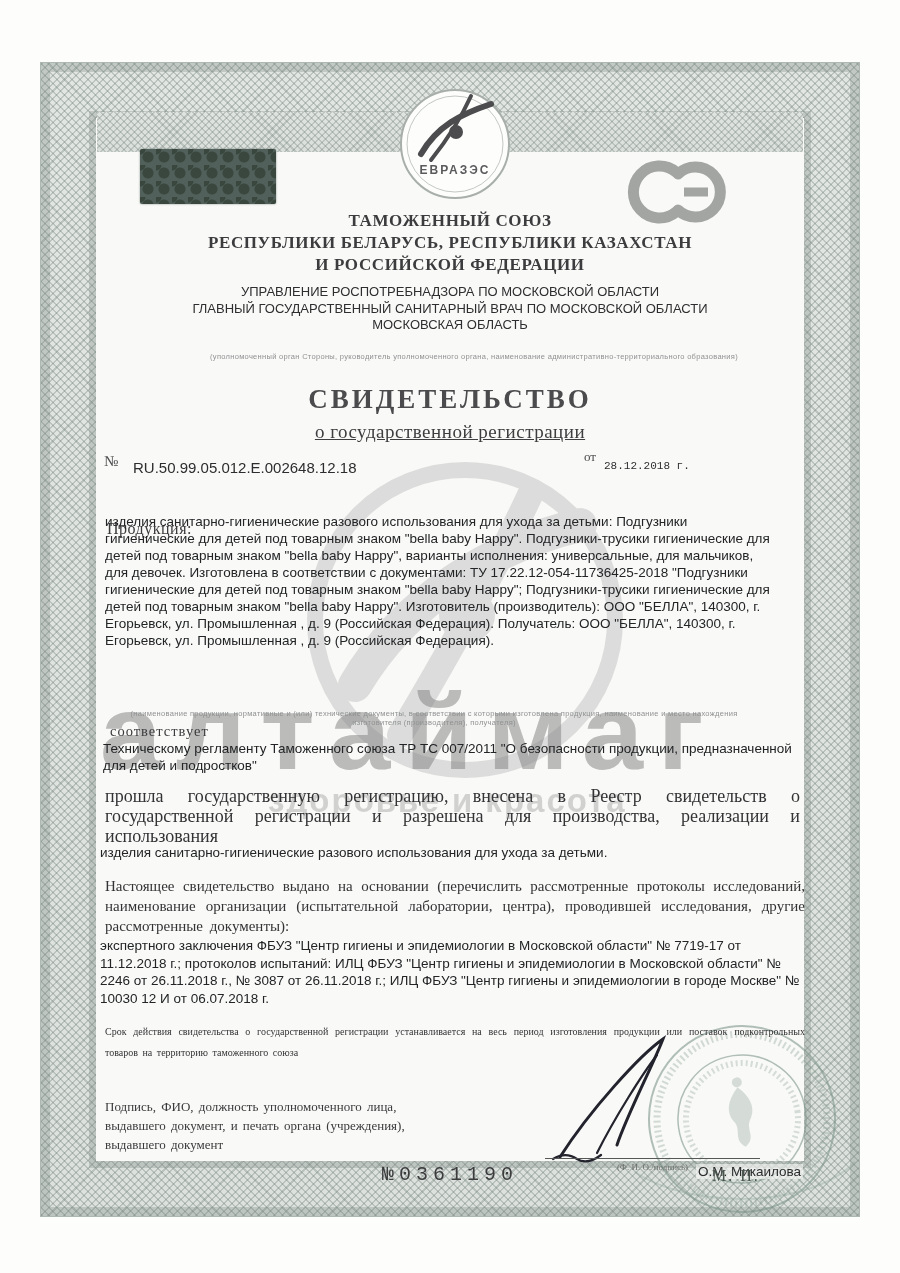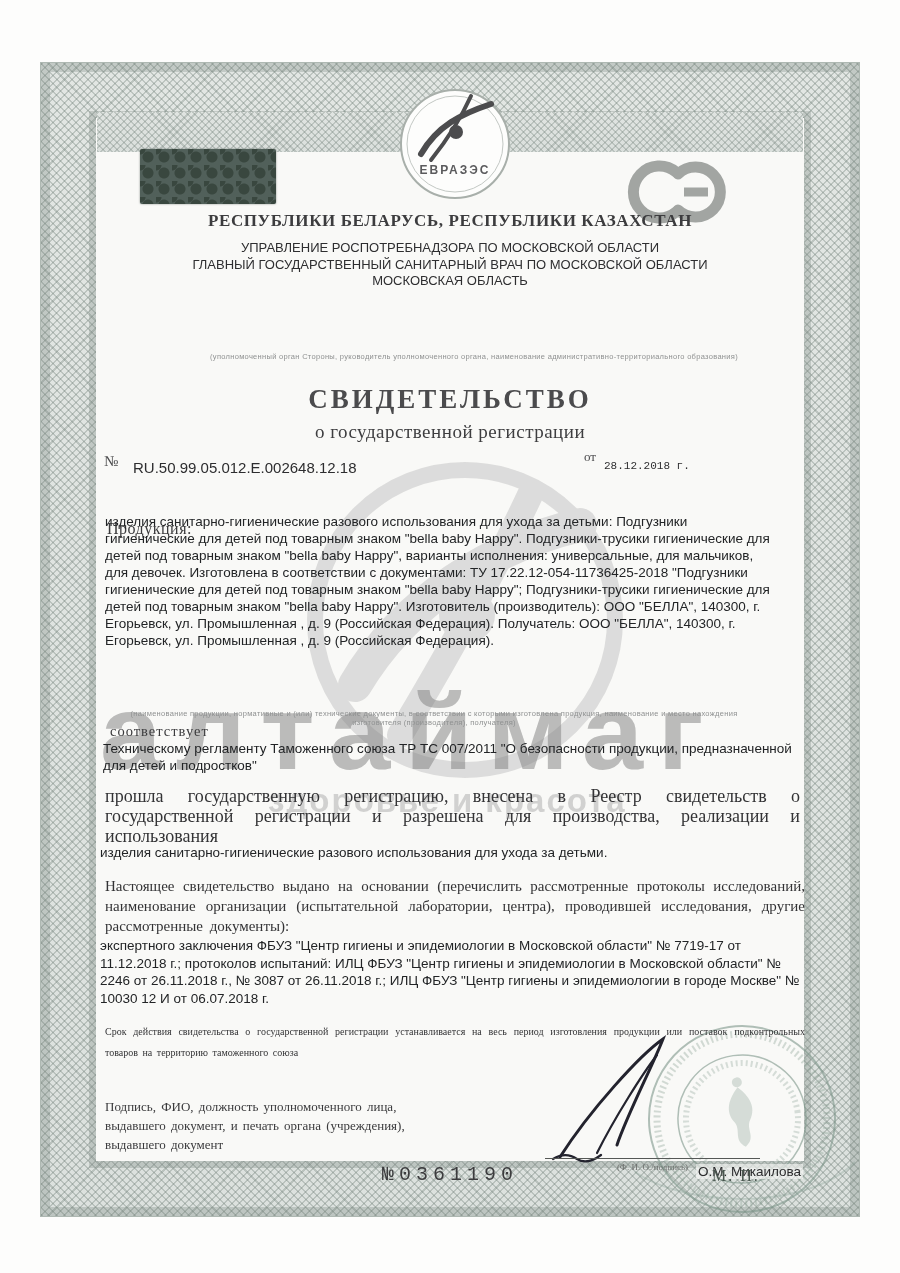--- a/index.html
+++ b/index.html
@@ -50,21 +50,21 @@
   .se-logo{position:absolute;left:620px;top:150px;width:112px;height:84px;z-index:4;opacity:.8;}
   
   .serif{font-family:"Liberation Serif",serif;}
   .center{text-align:center;}
   .header-block{left:96px;top:210px;width:708px;z-index:5;}
   .union-line{font-family:"Liberation Serif",serif;font-weight:bold;font-size:17px;line-height:22px;color:#3c3c3e;letter-spacing:.6px;}
   .authority{font-size:13px;line-height:14.5px;color:#2e2e30;margin-top:2px;}
   .authority-first{margin-top:9px;}
   .tiny-note{font-size:7.5px;color:#8f9191;letter-spacing:.3px;z-index:5;padding-left:24px;}
   .doc-title{left:96px;top:384px;width:708px;z-index:5;font-weight:bold;font-size:27px;letter-spacing:3px;color:#4b4b4d;}
-  .doc-subtitle{left:96px;top:421px;width:708px;z-index:5;font-size:19px;color:#3e3e40;letter-spacing:.5px;}
+  .doc-subtitle{left:96px;top:421px;width:708px;z-index:5;font-size:19px;color:#3e3e40;letter-spacing:.5px;text-decoration:underline;}
   .num-label{left:104px;top:453px;font-size:15px;z-index:5;color:#4a4a4c;}
   .num-value{left:133px;top:459px;font-size:15px;z-index:5;color:#2d2d2f;}
   .date-label{left:584px;top:449px;font-size:13px;z-index:5;color:#4a4a4c;}
   .date-value{left:604px;top:460px;font-size:11px;z-index:5;color:#2d2d2f;font-family:Liberation Mono, monospace;}
   .product-label{left:107px;top:492px;font-size:16px;z-index:5;color:#3b3b3d;letter-spacing:.5px;margin-top:28px;}
   .product-text{left:105px;top:513px;width:670px;font-size:13.5px;line-height:17px;z-index:5;color:#222426;}
   .product-note{left:96px;top:709px;width:628px;z-index:5;}
   .compliance-lead{left:110px;top:723px;font-size:14.5px;z-index:5;color:#3b3b3d;letter-spacing:1px;}
   .compliance-text{left:103px;top:740px;width:690px;font-size:13.5px;line-height:17px;z-index:5;color:#222426;}
   .reg-text{left:105px;top:786px;width:695px;font-size:18px;line-height:20px;z-index:5;color:#33333५;color:#333335;text-align:justify;word-spacing:6px;}
@@ -122,21 +122,23 @@
   <text x="56" y="86" text-anchor="middle" font-family="Liberation Sans, sans-serif" font-size="12" font-weight="bold" letter-spacing="2" fill="#5b5b5d">ЕВРАЗЭС</text>
 </svg>
 
 <svg class="se-logo" viewBox="0 0 112 84">
   <path d="M56,22 A26,26 0 1 0 56,62" fill="none" stroke="#8d918e" stroke-width="11" stroke-linecap="round"></path>
   <path d="M58,24 A25,25 0 1 1 58,60" fill="none" stroke="#8d918e" stroke-width="11" stroke-linecap="round"></path>
   <path d="M64,42 L88,42" stroke="#8d918e" stroke-width="9"></path>
 </svg>
 
 <div class="abs header-block center">
+  <div class="union-line">ТАМОЖЕННЫЙ СОЮЗ</div>
   <div class="union-line">РЕСПУБЛИКИ БЕЛАРУСЬ, РЕСПУБЛИКИ КАЗАХСТАН</div>
+  <div class="union-line">И РОССИЙСКОЙ ФЕДЕРАЦИИ</div>
   <div class="authority authority-first">УПРАВЛЕНИЕ РОСПОТРЕБНАДЗОРА ПО МОСКОВСКОЙ ОБЛАСТИ</div>
   <div class="authority">ГЛАВНЫЙ ГОСУДАРСТВЕННЫЙ САНИТАРНЫЙ ВРАЧ ПО МОСКОВСКОЙ ОБЛАСТИ</div>
   <div class="authority">МОСКОВСКАЯ ОБЛАСТЬ</div>
 </div>
 <div class="abs tiny-note center" style="left:96px;top:352px;width:708px;">(уполномоченный орган Стороны, руководитель уполномоченного органа, наименование административно-территориального образования)</div>
 
 <div class="abs doc-title center serif">СВИДЕТЕЛЬСТВО</div>
 <div class="abs doc-subtitle center serif">о государственной регистрации</div>
 
 <div class="abs num-label serif">№</div>

